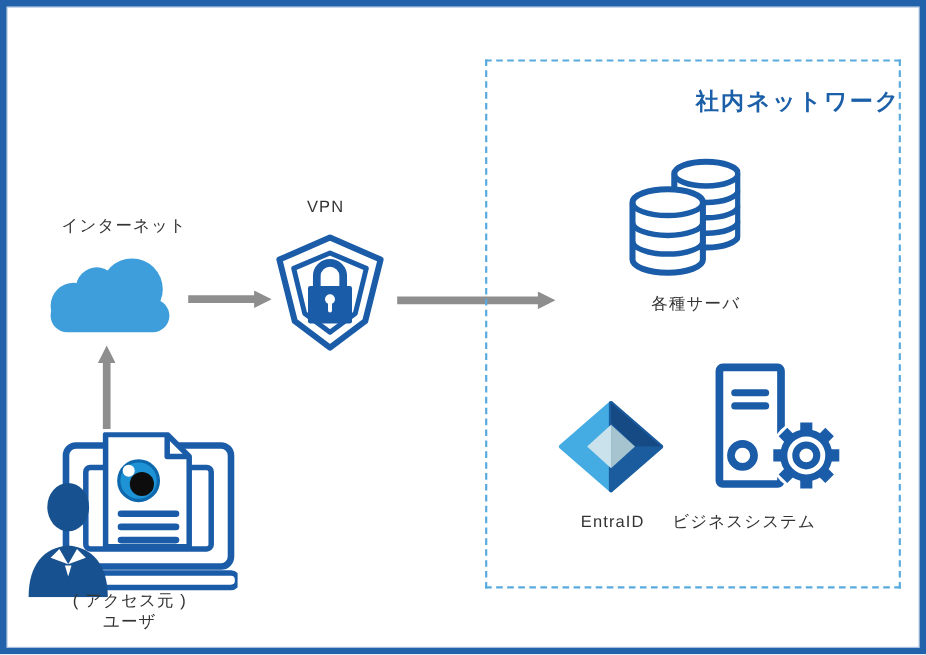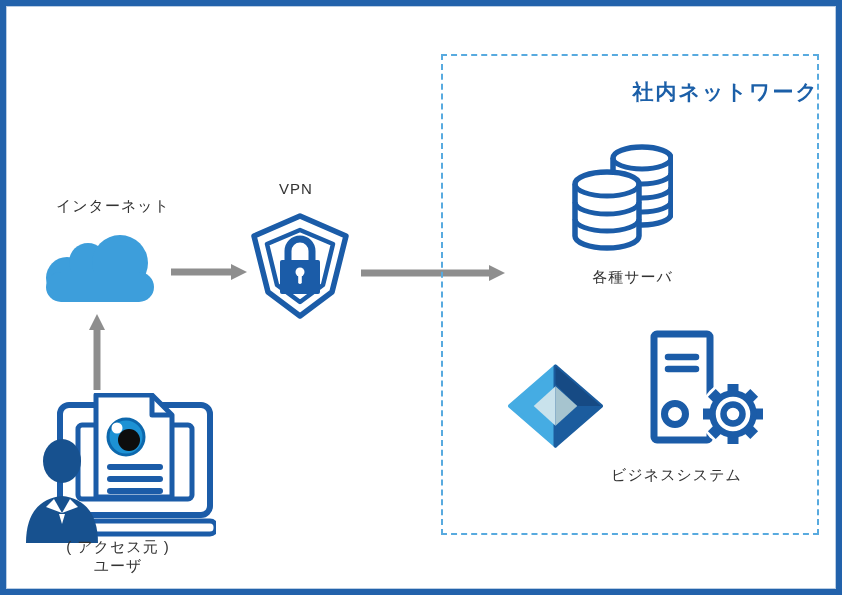--- a/index.html
+++ b/index.html
@@ -101,20 +101,21 @@
   <div class="abs label" style="left:555px;top:268px;width:155px;font-family:Liberation Serif, serif;">各種サーバ</div>
 
   <svg class="abs" style="left:508px;top:364px;" width="95" height="84" viewBox="0 0 96 84">
     <polygon points="48,2 2,42 48,82" style="fill:var(--entra-light);stroke:var(--entra-light)" stroke-width="4" stroke-linejoin="round"></polygon>
     <polygon points="48,2 94,42 48,82" style="fill:var(--entra-dark);stroke:var(--entra-dark)" stroke-width="4" stroke-linejoin="round"></polygon>
     <polygon points="48,2 94,42 70,42 48,20" style="fill:var(--entra-darker)"></polygon>
     <polygon points="48,22 26,42 48,62" style="fill:var(--entra-inner-light)"></polygon>
     <polygon points="48,22 70,42 48,62" style="fill:var(--entra-inner-gray)"></polygon>
   </svg>
 
+  <div class="abs label" style="left:497px;top:466px;width:120px;">EntraID</div>
 
   <svg class="abs" style="left:648px;top:330px;" width="118" height="118" viewBox="0 0 118 118">
     <rect class="sbw" x="6" y="4" width="56" height="106" rx="3" stroke-width="7"></rect>
     <line class="sb" x1="20" y1="27" x2="48" y2="27" stroke-width="6.5" stroke-linecap="round"></line>
     <line class="sb" x1="20" y1="39" x2="48" y2="39" stroke-width="6.5" stroke-linecap="round"></line>
     <circle class="sbw" cx="27" cy="84" r="10.5" stroke-width="7"></circle>
     <g>
       <circle cx="85" cy="84" r="33" fill="#ffffff"></circle>
       <g class="sb" stroke-width="11">
         <line x1="103" y1="84" x2="115" y2="84"></line>

